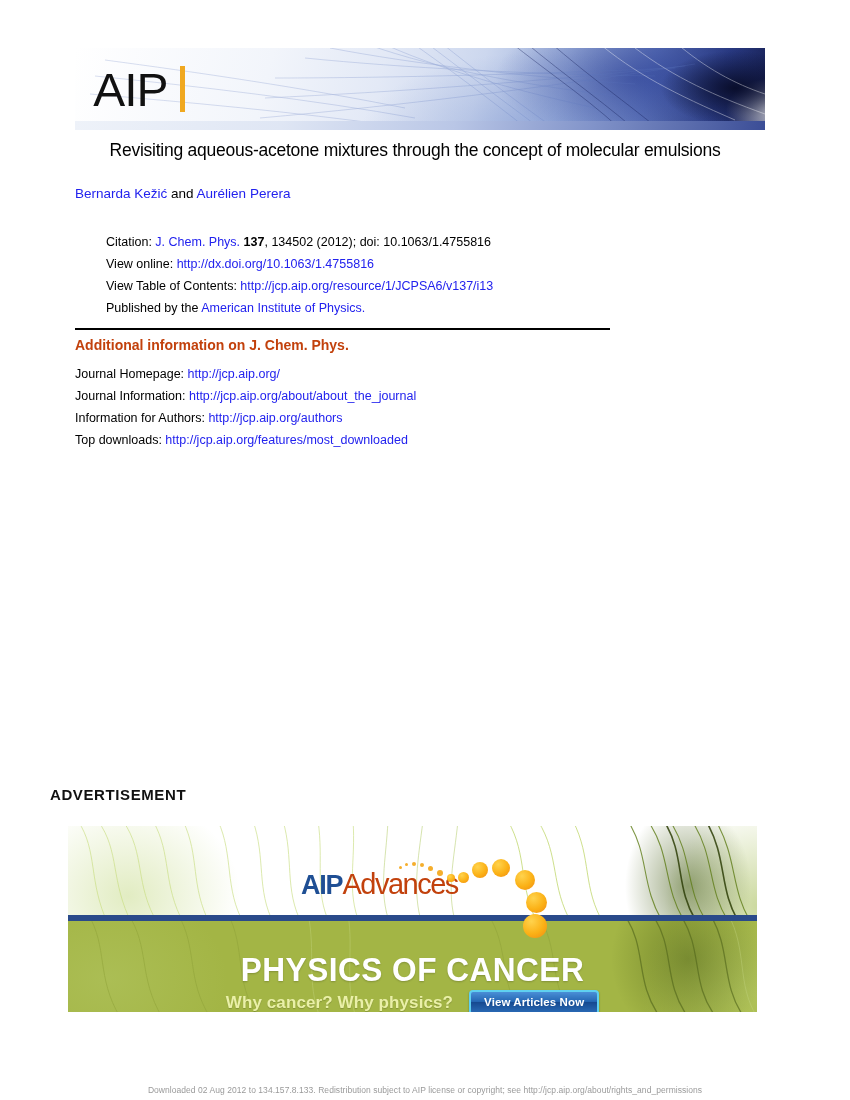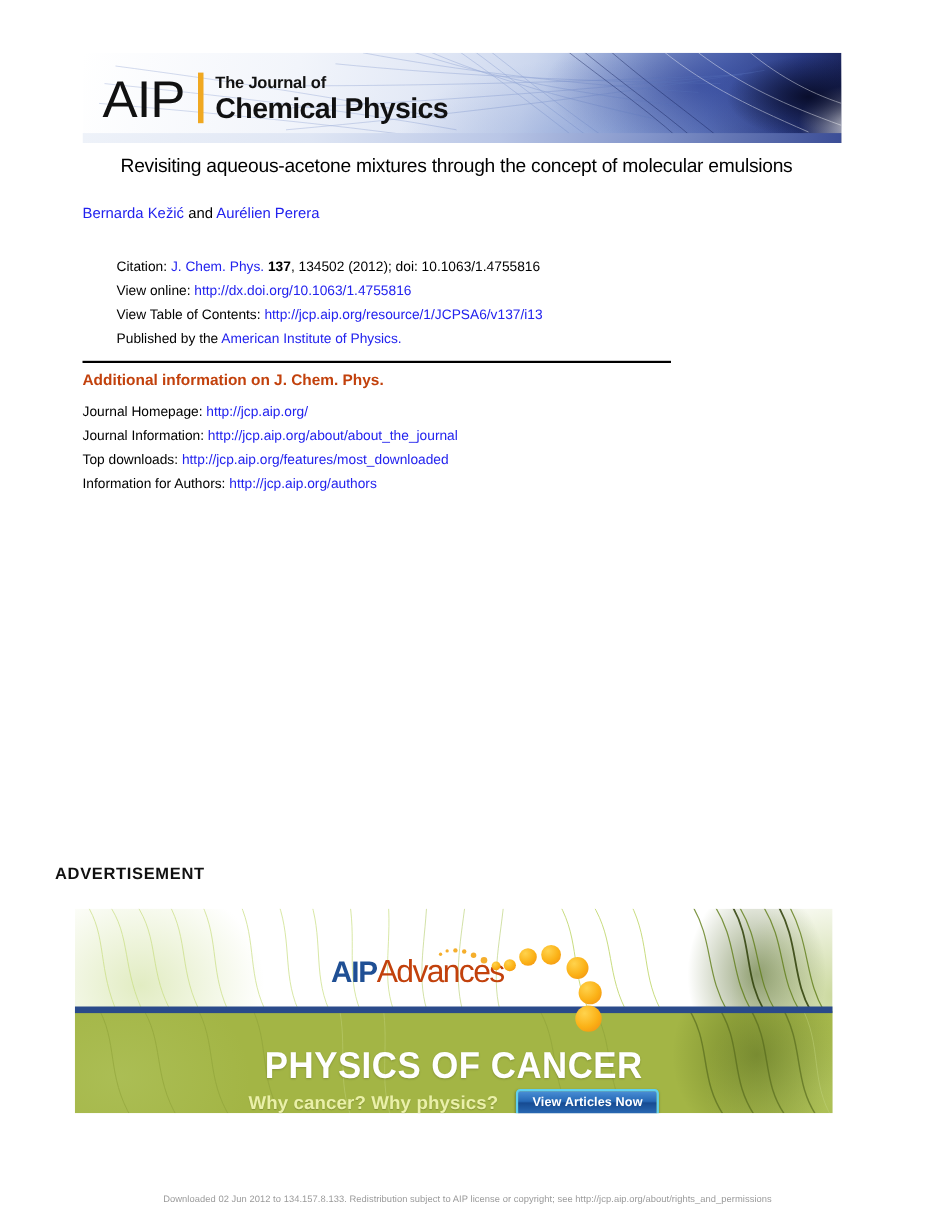--- a/index.html
+++ b/index.html
@@ -341,24 +341,20 @@
     <g stroke="#ffffff" fill="none" stroke-width="0.9" opacity="0.5">
       <path d="M520,-8 C560,26 600,46 660,72"></path>
       <path d="M560,0 C600,30 640,48 690,66"></path>
       <path d="M600,-6 C630,20 660,36 690,46"></path>
     </g>
   </svg>
   <div class="hb-bottomband"></div>
   <div class="hb-logo">
     <span class="hb-aip">AIP</span>
     <span class="hb-bar"></span>
-    <span class="hb-jtitle">
-      <span class="hb-jsmall">The Journal of</span>
-      <span class="hb-jbig">Chemical Physics</span>
-    </span>
   </div>
 </div>
 
 <div class="article-title">Revisiting aqueous-acetone mixtures through the concept of molecular emulsions</div>
 
 <div class="authors">
   <span class="lnk">Bernarda Kežić</span><span> and </span><span class="lnk">Aurélien Perera</span>
 </div>
 
 <div class="citation-block">
@@ -381,24 +377,24 @@
 
 <div class="addl-heading">Additional information on J. Chem. Phys.</div>
 <div class="addl-block">
   <div class="row">
     <span>Journal Homepage: </span><span class="lnk">http://jcp.aip.org/</span>
   </div>
   <div class="row">
     <span>Journal Information: </span><span class="lnk">http://jcp.aip.org/about/about_the_journal</span>
   </div>
   <div class="row">
+    <span>Information for Authors: </span><span class="lnk">http://jcp.aip.org/authors</span>
+  </div>
+  <div class="row">
     <span>Top downloads: </span><span class="lnk">http://jcp.aip.org/features/most_downloaded</span>
-  </div>
-  <div class="row">
-    <span>Information for Authors: </span><span class="lnk">http://jcp.aip.org/authors</span>
   </div>
 </div>
 
 <div class="ad-label">ADVERTISEMENT</div>
 
 <div class="ad-banner">
   <div class="ad-top">
     <div class="ad-top-art"></div>
     <svg class="ad-fibers" viewBox="0 0 689 93" preserveAspectRatio="none">
       <g stroke="#c7dd7e" fill="none" stroke-width="0.7" opacity="0.9">
@@ -483,13 +479,13 @@
   <span class="dot" style="left:458px; top:66px; width:21px; height:21px;"></span>
   <span class="dot" style="left:455px; top:88px; width:24px; height:24px;"></span>
 
   <div class="ad-headline">PHYSICS OF CANCER</div>
   <div class="ad-cta-row">
     <span class="ad-tagline">Why cancer?  Why physics?</span>
     <span class="ad-button">View Articles Now</span>
   </div>
 </div>
 
-<div class="footer">Downloaded 02 Jun 2012 to 134.157.8.133. Redistribution subject to AIP license or copyright; see http://jcp.aip.org/about/rights_and_permissions</div>
+<div class="footer">Downloaded 02 Aug 2012 to 134.157.8.133. Redistribution subject to AIP license or copyright; see http://jcp.aip.org/about/rights_and_permissions</div>
 
 </body></html>

